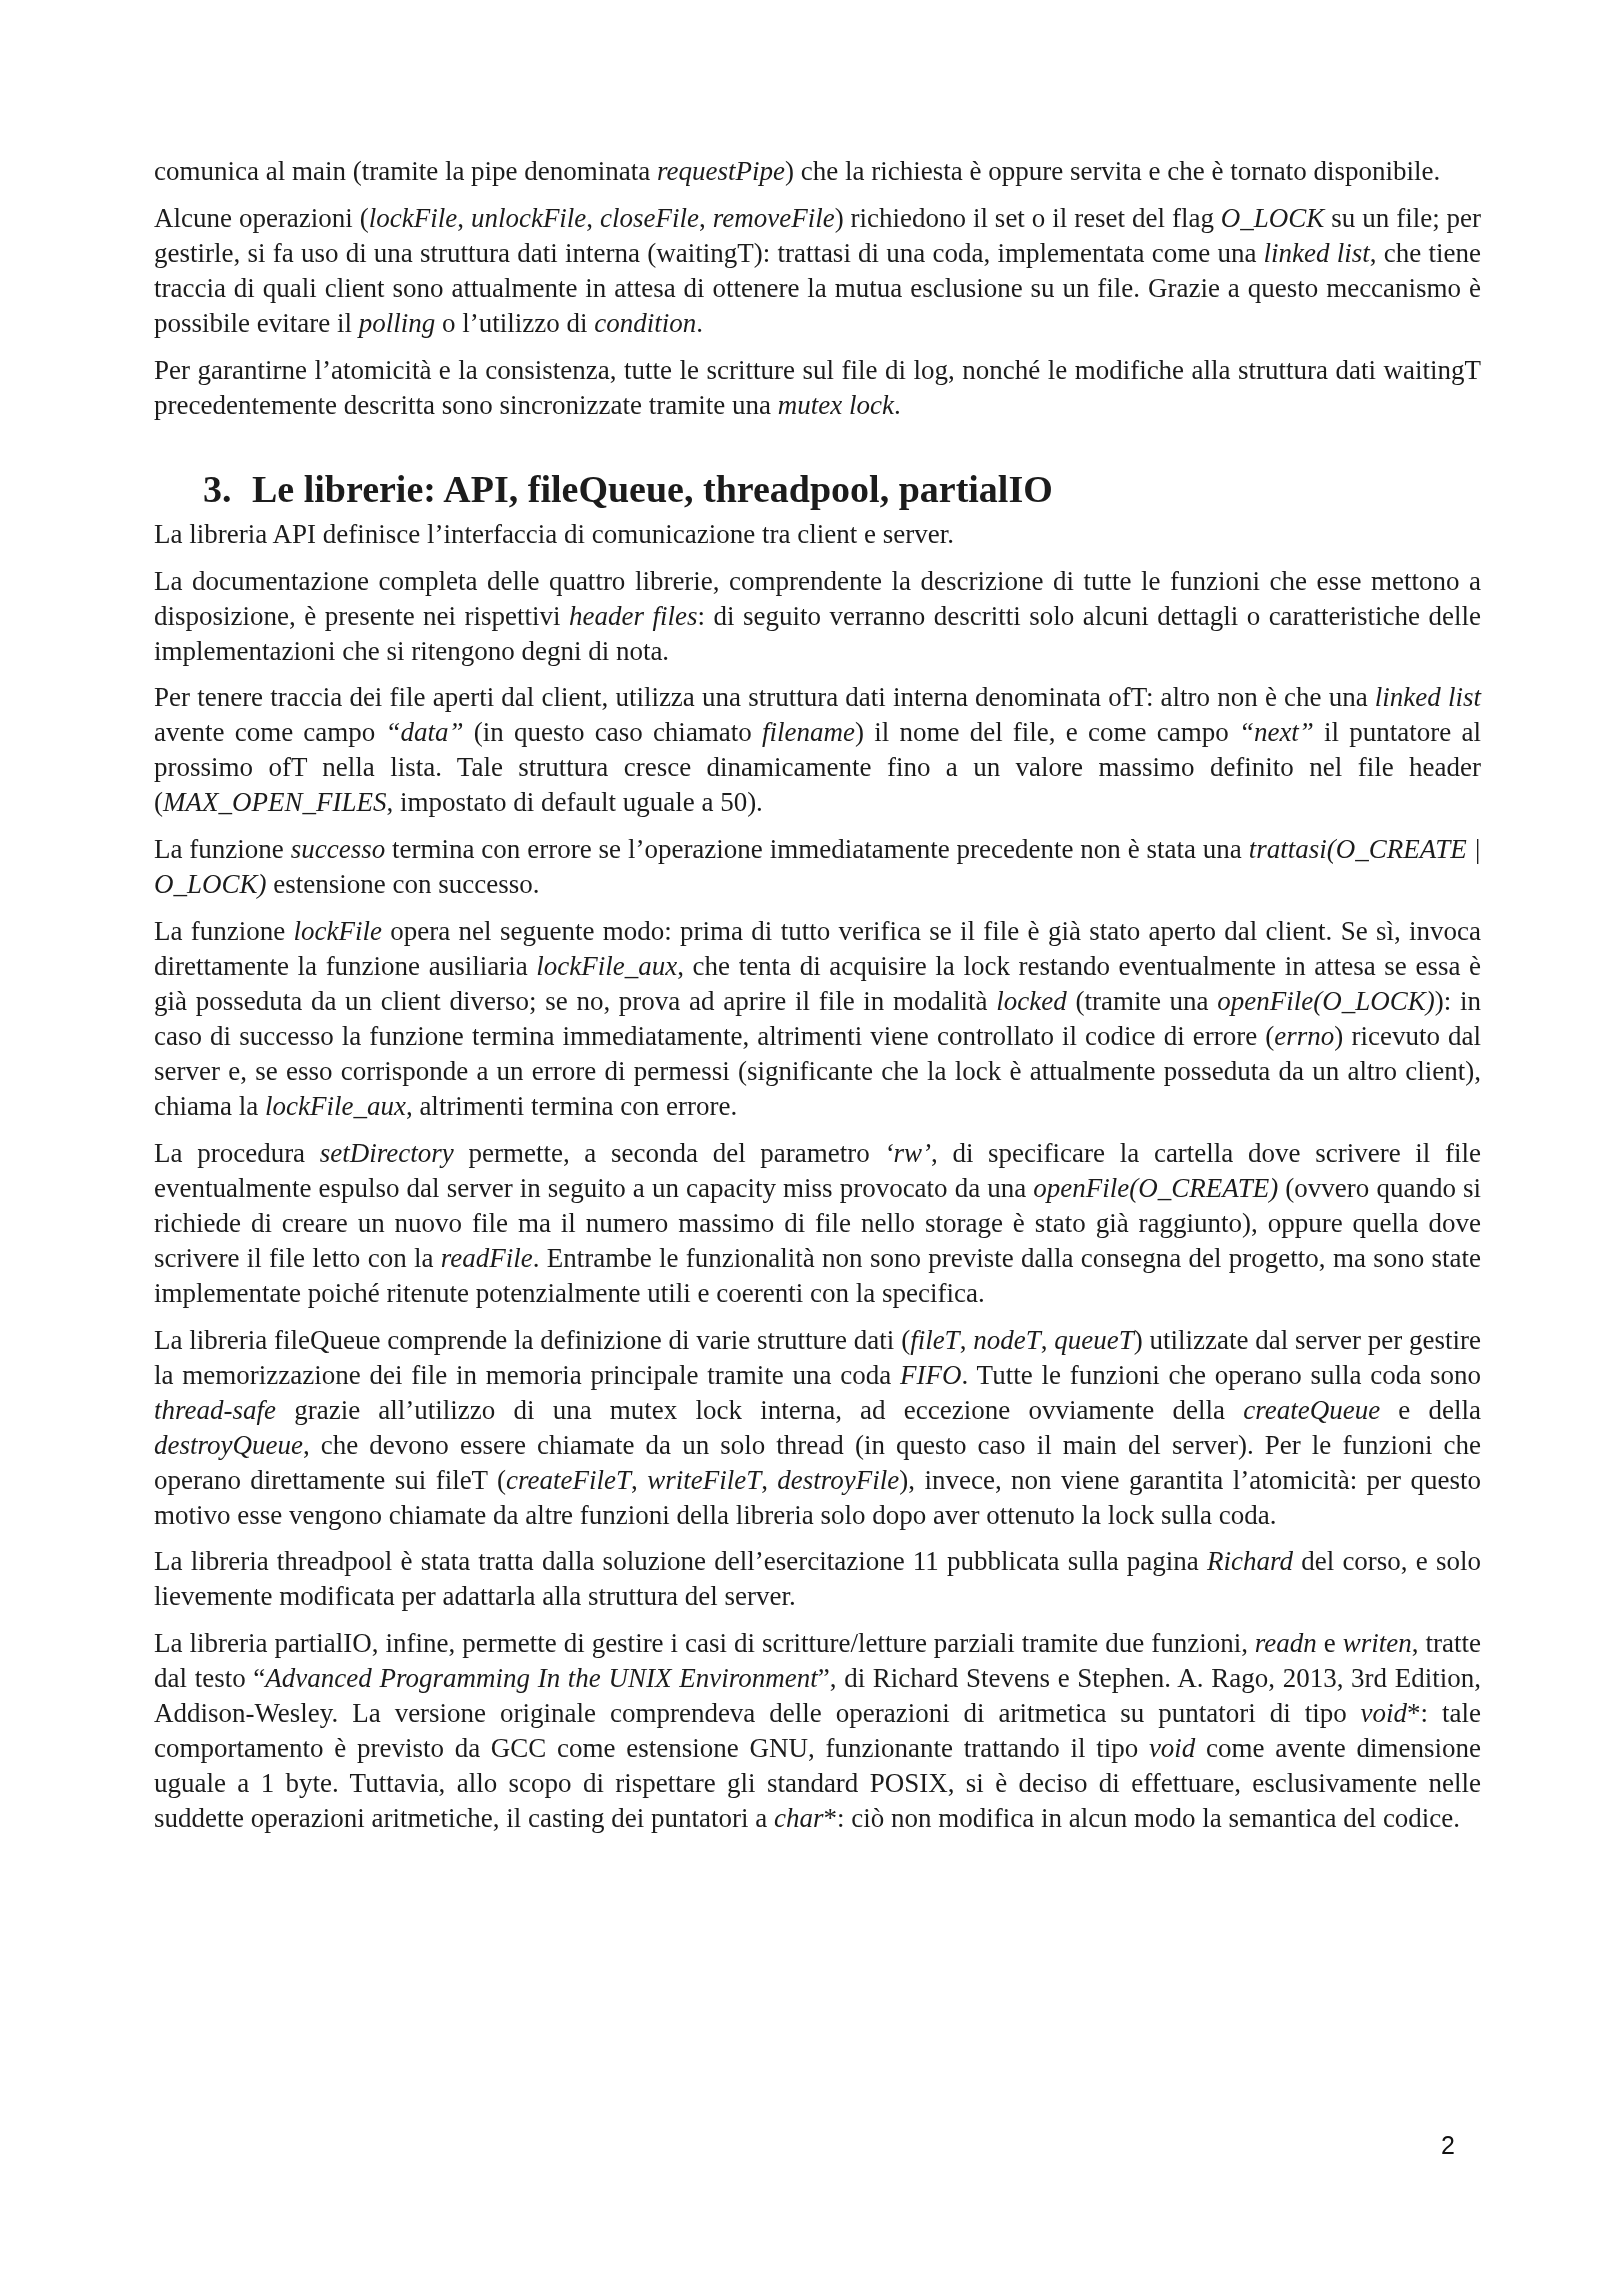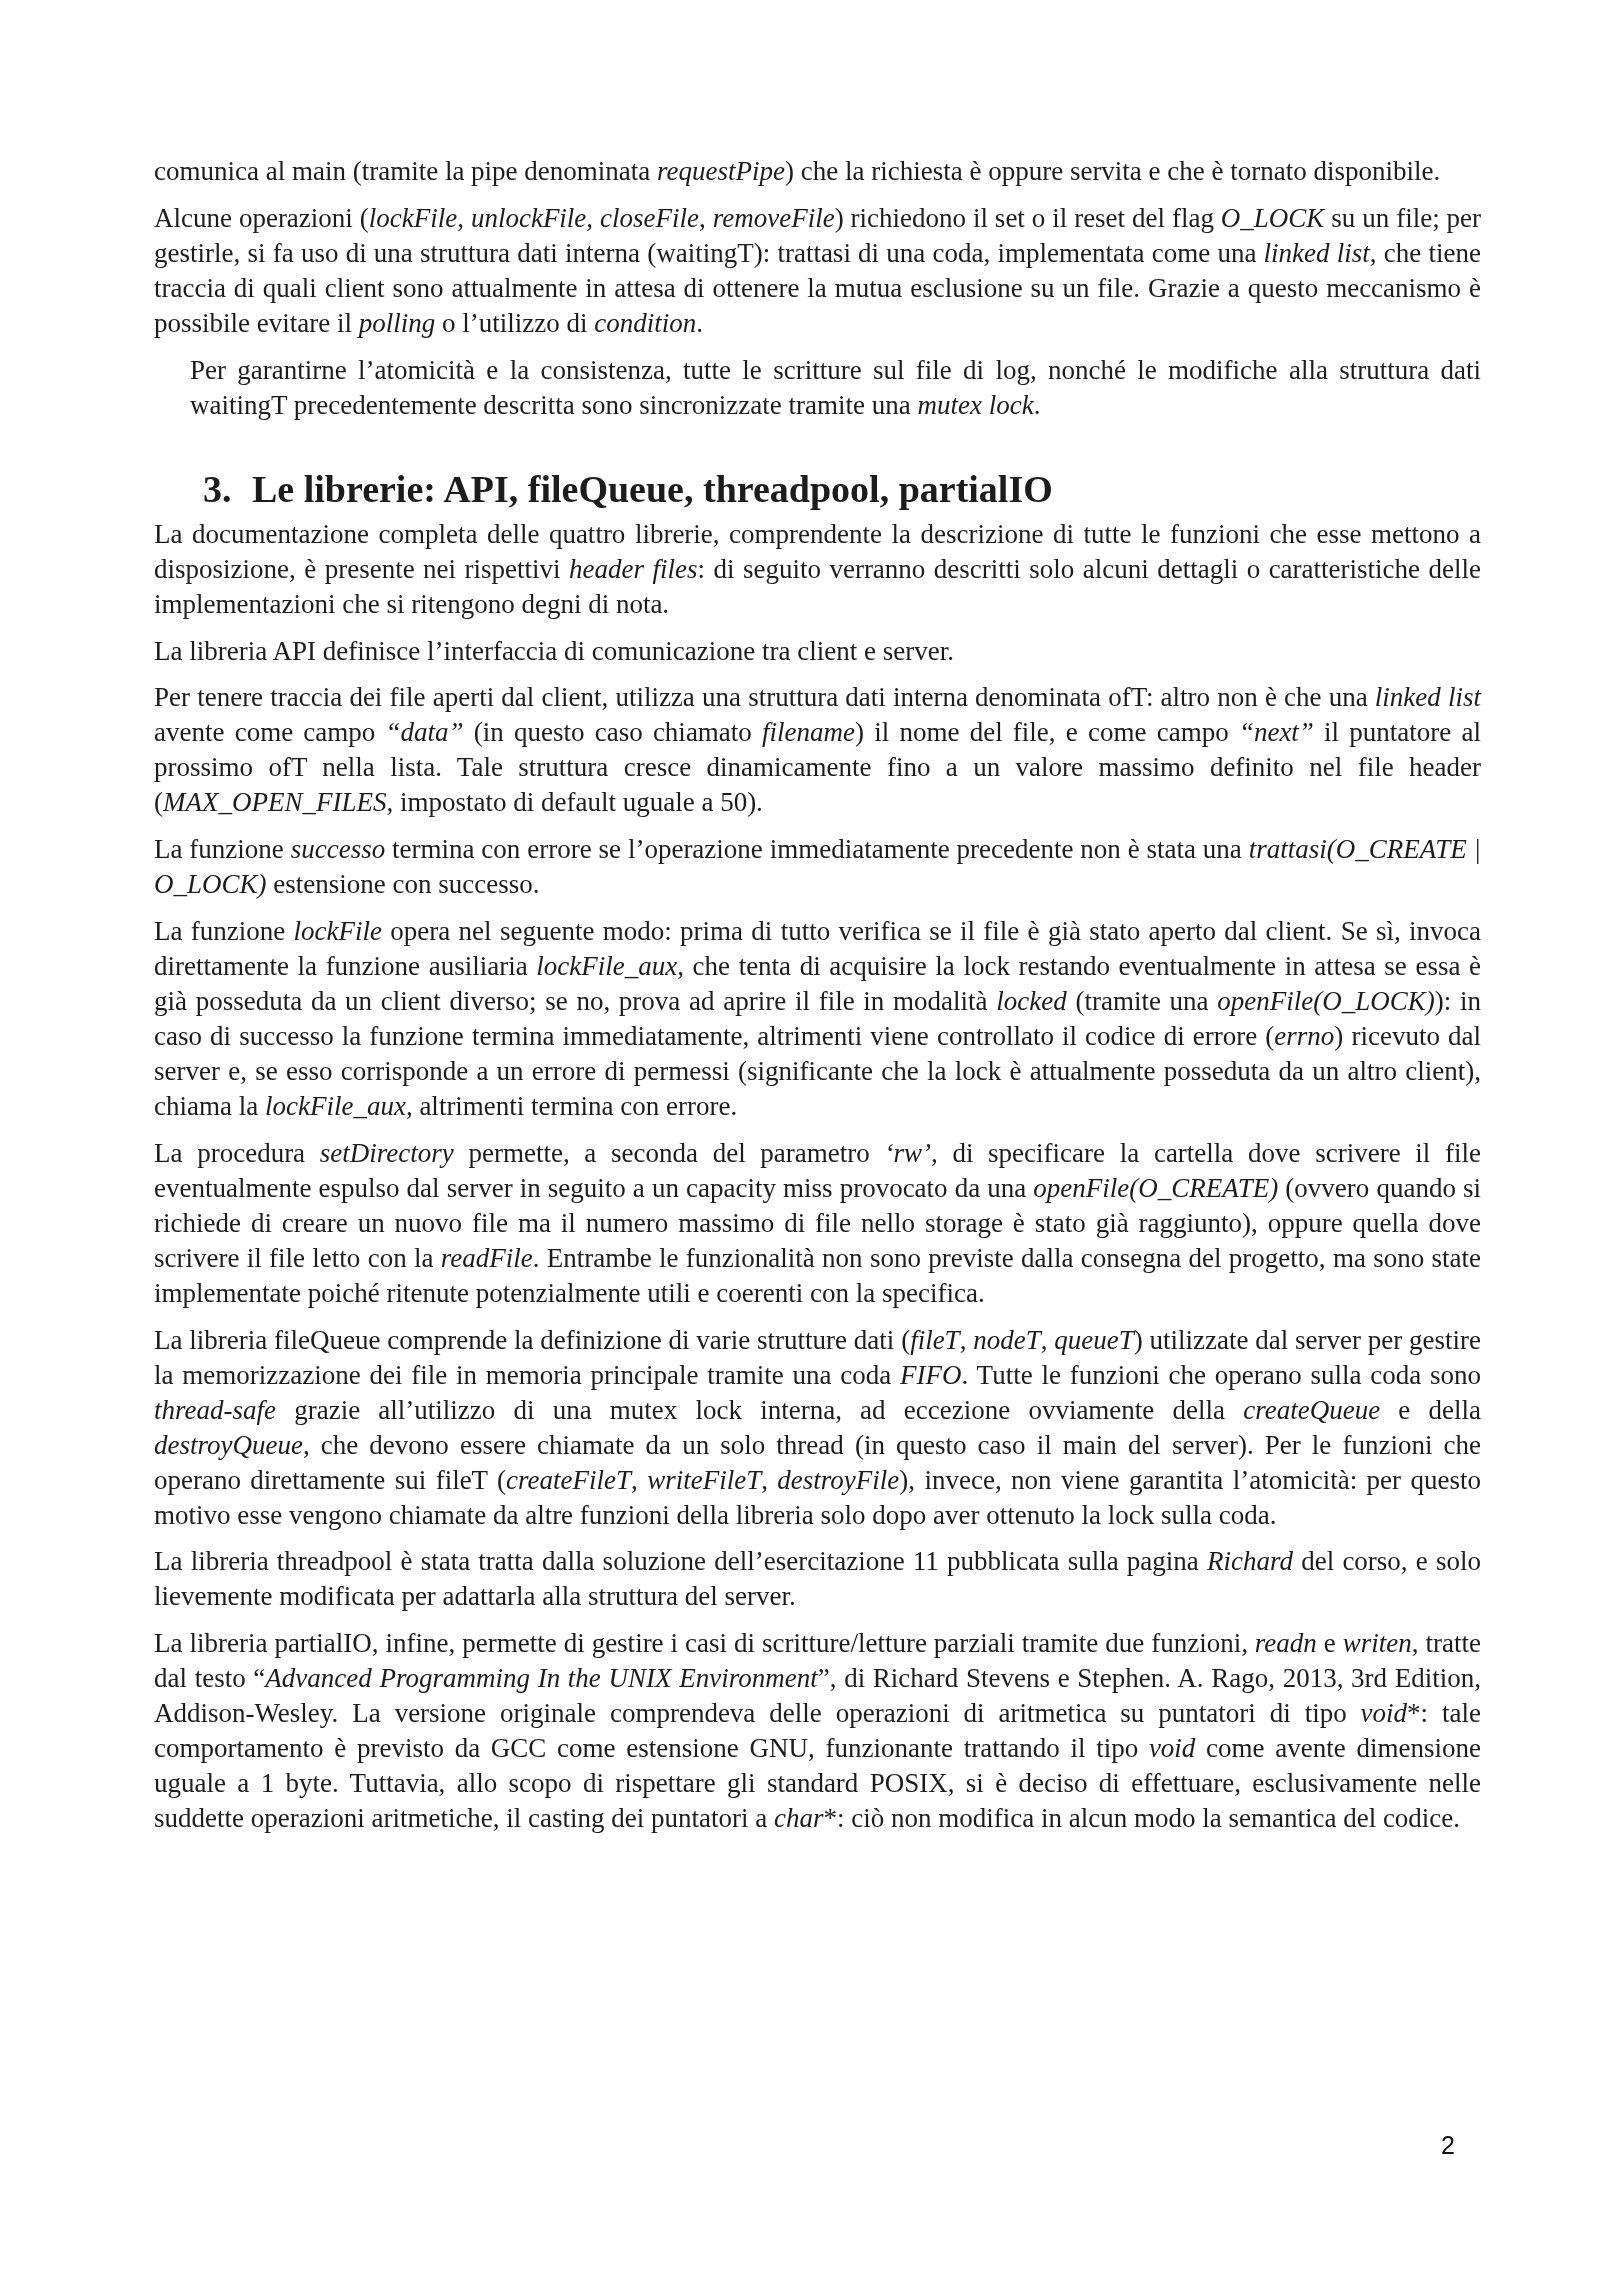--- a/index.html
+++ b/index.html
@@ -3,21 +3,21 @@
 <meta charset="utf-8">
 <style>
   html, body { margin:0; padding:0; background:#ffffff; }
   body { width:1623px; height:2295px; position:relative; overflow:hidden; }
   .page {
     position:absolute; left:154px; top:154px; width:1327px;
     font-family:"Liberation Serif", "DejaVu Serif", serif;
     font-size:27px; line-height:35px; color:#1c1c1c;
   }
   .p { margin:0 0 11.8px 0; text-align:justify; }
-  .p.gap-large { margin-bottom:44px;margin-left:36px; }
+  .p.gap-large { margin-bottom:44px; }
   .heading {
     font-family:"Liberation Serif", serif; font-weight:bold;
     font-size:38px; line-height:44px; margin:0 0 6.3px 0; padding-left:49px;
     color:#1c1c1c;
   }
   .heading .num { display:inline-block; width:49px; }
   i, .i { font-style:italic; }
   b, .b { font-weight:normal; }
   .pagenum {
     position:absolute; left:1441px; top:2131px;
@@ -33,22 +33,22 @@
       <p class="p"><span>comunica al main (tramite la pipe denominata </span><span class="i">requestPipe</span><span>) che la richiesta è oppure servita e che è tornato disponibile.</span></p>
       <p class="p"><span>Alcune operazioni (</span><span class="i">lockFile</span><span>, </span><span class="i">unlockFile</span><span>, </span><span class="i">closeFile</span><span>, </span><span class="i">removeFile</span><span>) richiedono il set o il reset del flag </span><span class="i">O_LOCK</span><span> su un file; per gestirle, si fa uso di una struttura dati interna (</span><span class="b">waitingT</span><span>): trattasi di una coda, implementata come una </span><span class="i">linked list</span><span>, che tiene traccia di quali client sono attualmente in attesa di ottenere la mutua esclusione su un file. Grazie a questo meccanismo è possibile evitare il </span><span class="i">polling</span><span> o l’utilizzo di </span><span class="i">condition</span><span>.</span></p>
       <p class="p gap-large"><span>Per garantirne l’atomicità e la consistenza, tutte le scritture sul file di log, nonché le modifiche alla struttura dati waitingT precedentemente descritta sono sincronizzate tramite una </span><span class="i">mutex lock</span><span>.</span></p>
     </div>
 
   <h2 class="heading">
     <span class="num">3.</span><span>Le librerie: API, fileQueue, threadpool, partialIO</span>
   </h2>
 
   <div id="after">
+      <p class="p"><span>La libreria </span><span class="b">API</span><span> definisce l’interfaccia di comunicazione tra client e server.</span></p>
       <p class="p"><span>La documentazione completa delle quattro librerie, comprendente la descrizione di tutte le funzioni che esse mettono a disposizione, è presente nei rispettivi </span><span class="i">header files</span><span>: di seguito verranno descritti solo alcuni dettagli o caratteristiche delle implementazioni che si ritengono degni di nota.</span></p>
-      <p class="p"><span>La libreria </span><span class="b">API</span><span> definisce l’interfaccia di comunicazione tra client e server.</span></p>
       <p class="p"><span>Per tenere traccia dei file aperti dal client, utilizza una struttura dati interna denominata </span><span class="b">ofT</span><span>: altro non è che una </span><span class="i">linked list</span><span> avente come campo </span><span class="i">“data”</span><span> (in questo caso chiamato </span><span class="i">filename</span><span>) il nome del file, e come campo </span><span class="i">“next”</span><span> il puntatore al prossimo ofT nella lista. Tale struttura cresce dinamicamente fino a un valore massimo definito nel file header (</span><span class="i">MAX_OPEN_FILES</span><span>, impostato di default uguale a 50).</span></p>
       <p class="p"><span>La funzione </span><span class="i">successo</span><span> termina con errore se l’operazione immediatamente precedente non è stata una </span><span class="i">trattasi(O_CREATE | O_LOCK)</span><span> estensione con successo.</span></p>
       <p class="p"><span>La funzione </span><span class="i">lockFile</span><span> opera nel seguente modo: prima di tutto verifica se il file è già stato aperto dal client. Se sì, invoca direttamente la funzione ausiliaria </span><span class="i">lockFile_aux</span><span>, che tenta di acquisire la lock restando eventualmente in attesa se essa è già posseduta da un client diverso; se no, prova ad aprire il file in modalità </span><span class="i">locked</span><span> (tramite una </span><span class="i">openFile(O_LOCK)</span><span>): in caso di successo la funzione termina immediatamente, altrimenti viene controllato il codice di errore (</span><span class="i">errno</span><span>) ricevuto dal server e, se esso corrisponde a un errore di permessi (significante che la lock è attualmente posseduta da un altro client), chiama la </span><span class="i">lockFile_aux</span><span>, altrimenti termina con errore.</span></p>
       <p class="p"><span>La procedura </span><span class="i">setDirectory</span><span> permette, a seconda del parametro </span><span class="i">‘rw’</span><span>, di specificare la cartella dove scrivere il file eventualmente espulso dal server in seguito a un capacity miss provocato da una </span><span class="i">openFile(O_CREATE)</span><span> (ovvero quando si richiede di creare un nuovo file ma il numero massimo di file nello storage è stato già raggiunto), oppure quella dove scrivere il file letto con la </span><span class="i">readFile</span><span>. Entrambe le funzionalità non sono previste dalla consegna del progetto, ma sono state implementate poiché ritenute potenzialmente utili e coerenti con la specifica.</span></p>
       <p class="p"><span>La libreria </span><span class="b">fileQueue</span><span> comprende la definizione di varie strutture dati (</span><span class="i">fileT</span><span>, </span><span class="i">nodeT</span><span>, </span><span class="i">queueT</span><span>) utilizzate dal server per gestire la memorizzazione dei file in memoria principale tramite una coda </span><span class="i">FIFO</span><span>. Tutte le funzioni che operano sulla coda sono </span><span class="i">thread-safe</span><span> grazie all’utilizzo di una mutex lock interna, ad eccezione ovviamente della </span><span class="i">createQueue</span><span> e della </span><span class="i">destroyQueue</span><span>, che devono essere chiamate da un solo thread (in questo caso il main del server). Per le funzioni che operano direttamente sui fileT (</span><span class="i">createFileT</span><span>, </span><span class="i">writeFileT</span><span>, </span><span class="i">destroyFile</span><span>), invece, non viene garantita l’atomicità: per questo motivo esse vengono chiamate da altre funzioni della libreria solo dopo aver ottenuto la lock sulla coda.</span></p>
       <p class="p"><span>La libreria </span><span class="b">threadpool</span><span> è stata tratta dalla soluzione dell’esercitazione 11 pubblicata sulla pagina </span><span class="i">Richard</span><span> del corso, e solo lievemente modificata per adattarla alla struttura del server.</span></p>
       <p class="p"><span>La libreria </span><span class="b">partialIO</span><span>, infine, permette di gestire i casi di scritture/letture parziali tramite due funzioni, </span><span class="i">readn</span><span> e </span><span class="i">writen</span><span>, tratte dal testo “</span><span class="i">Advanced Programming In the UNIX Environment</span><span>”, di Richard Stevens e Stephen. A. Rago, 2013, 3rd Edition, Addison-Wesley. La versione originale comprendeva delle operazioni di aritmetica su puntatori di tipo </span><span class="i">void</span><span>*: tale comportamento è previsto da GCC come estensione GNU, funzionante trattando il tipo </span><span class="i">void</span><span> come avente dimensione uguale a 1 byte. Tuttavia, allo scopo di rispettare gli standard POSIX, si è deciso di effettuare, esclusivamente nelle suddette operazioni aritmetiche, il casting dei puntatori a </span><span class="i">char</span><span>*: ciò non modifica in alcun modo la semantica del codice.</span></p>
     </div>
 </div>
 

